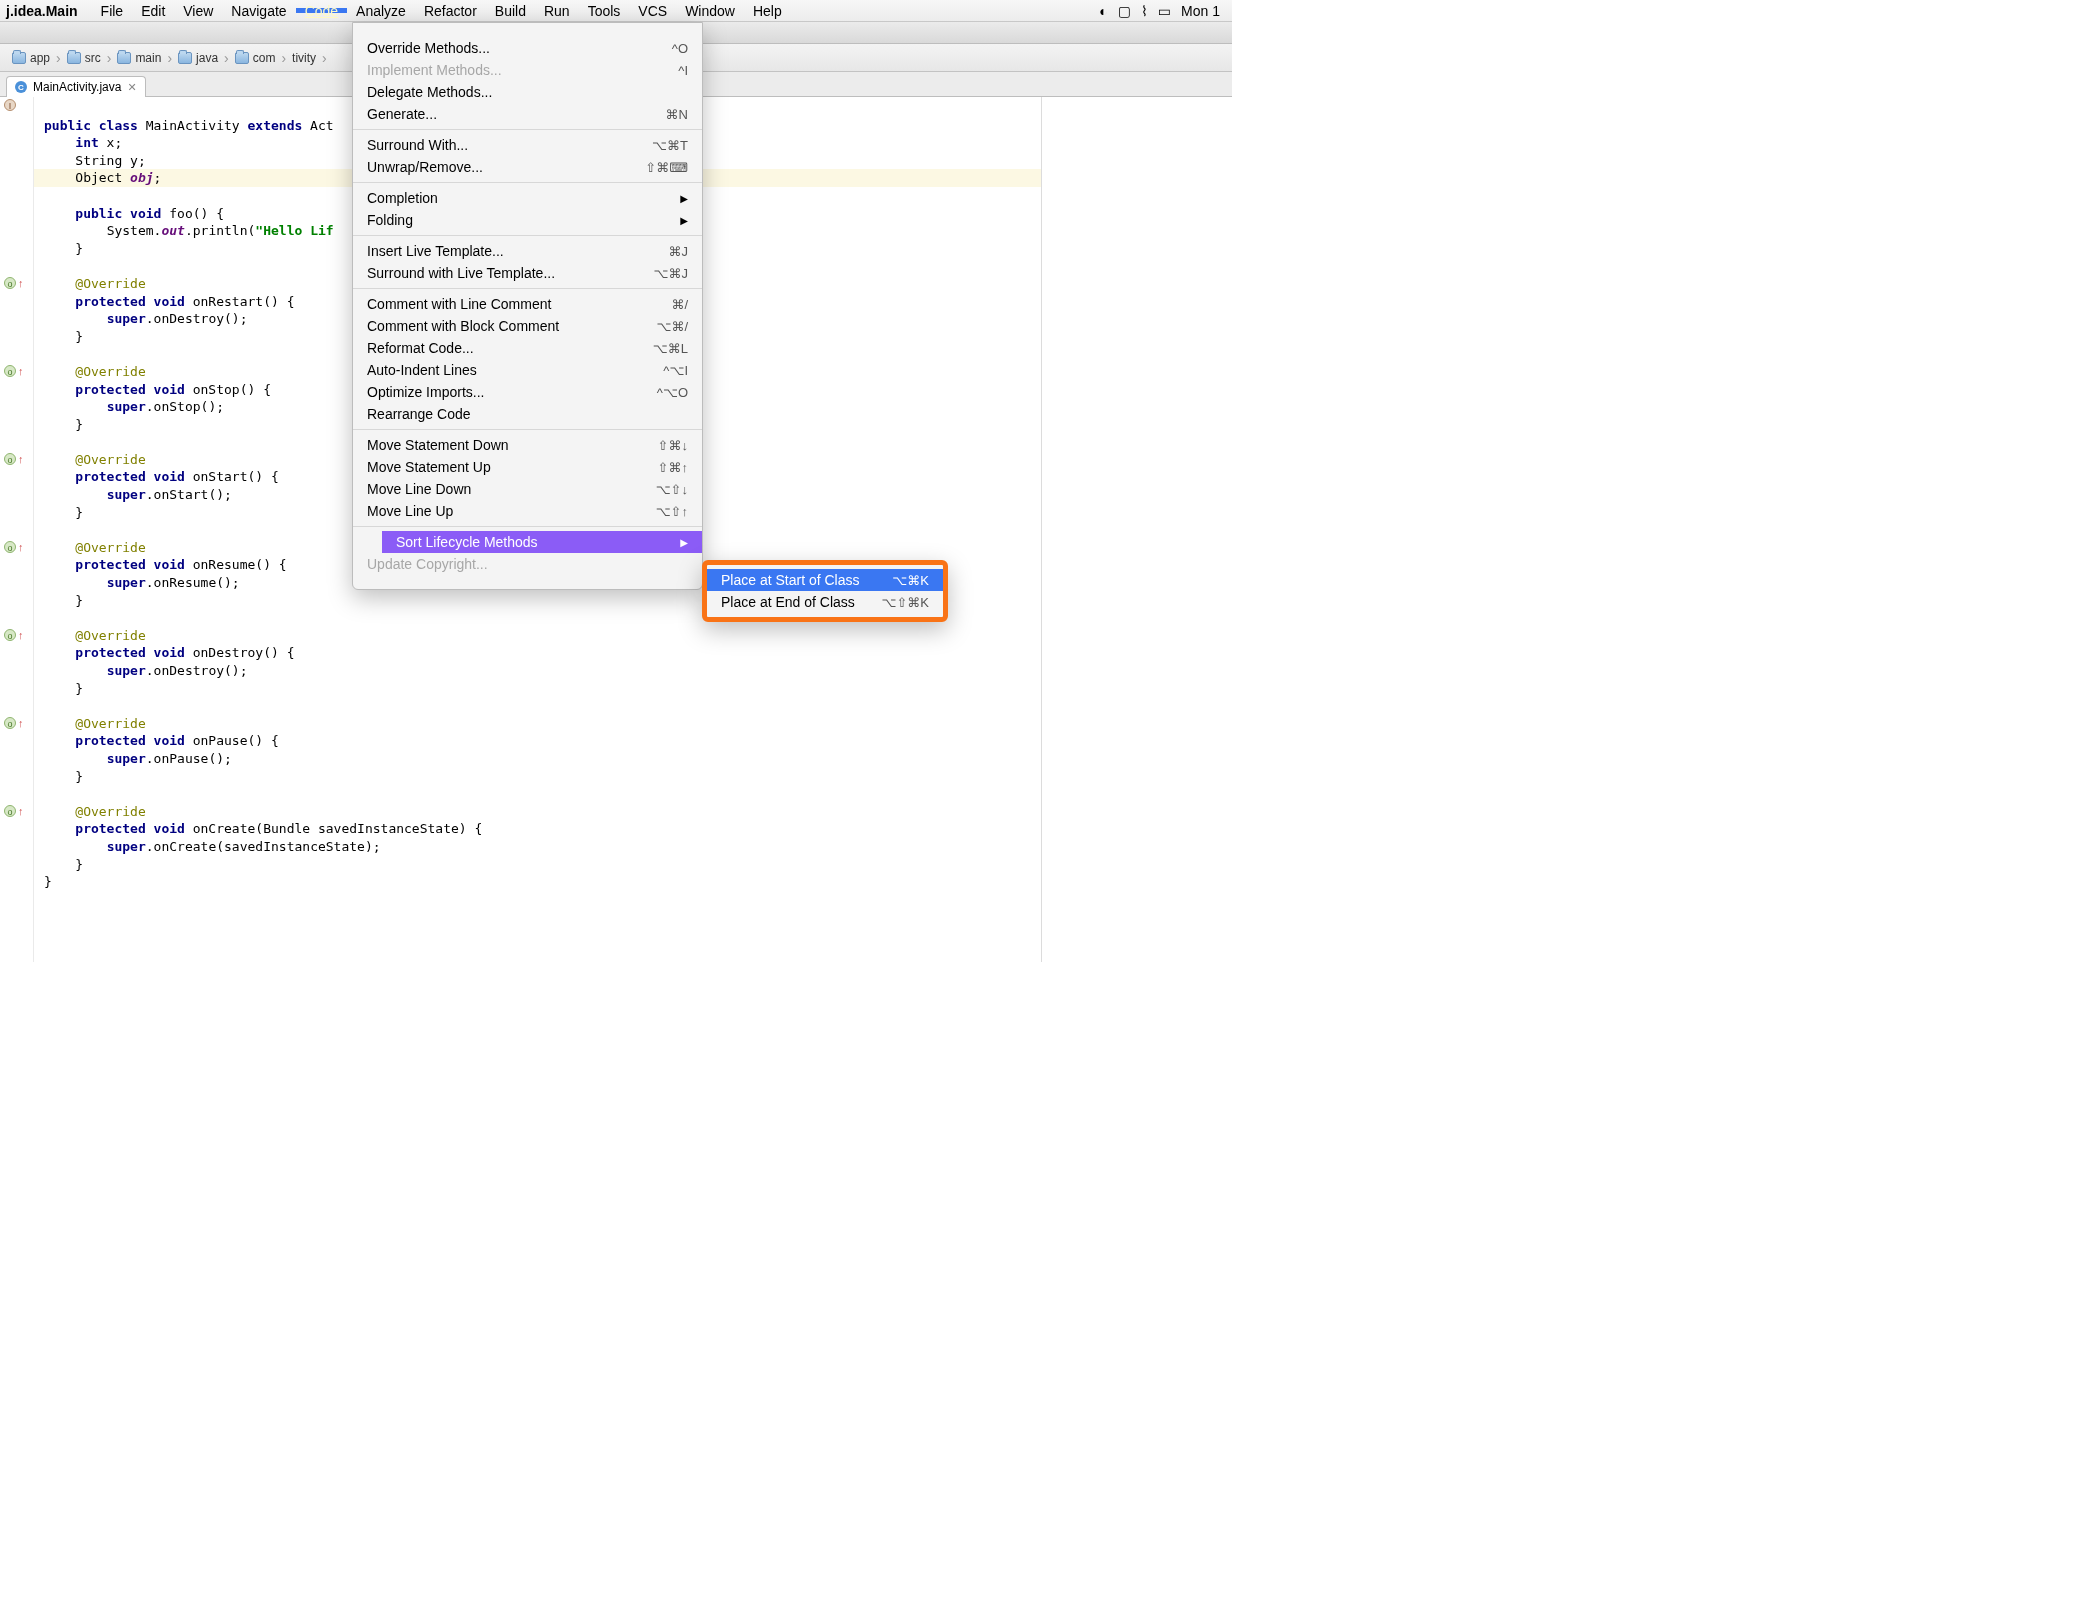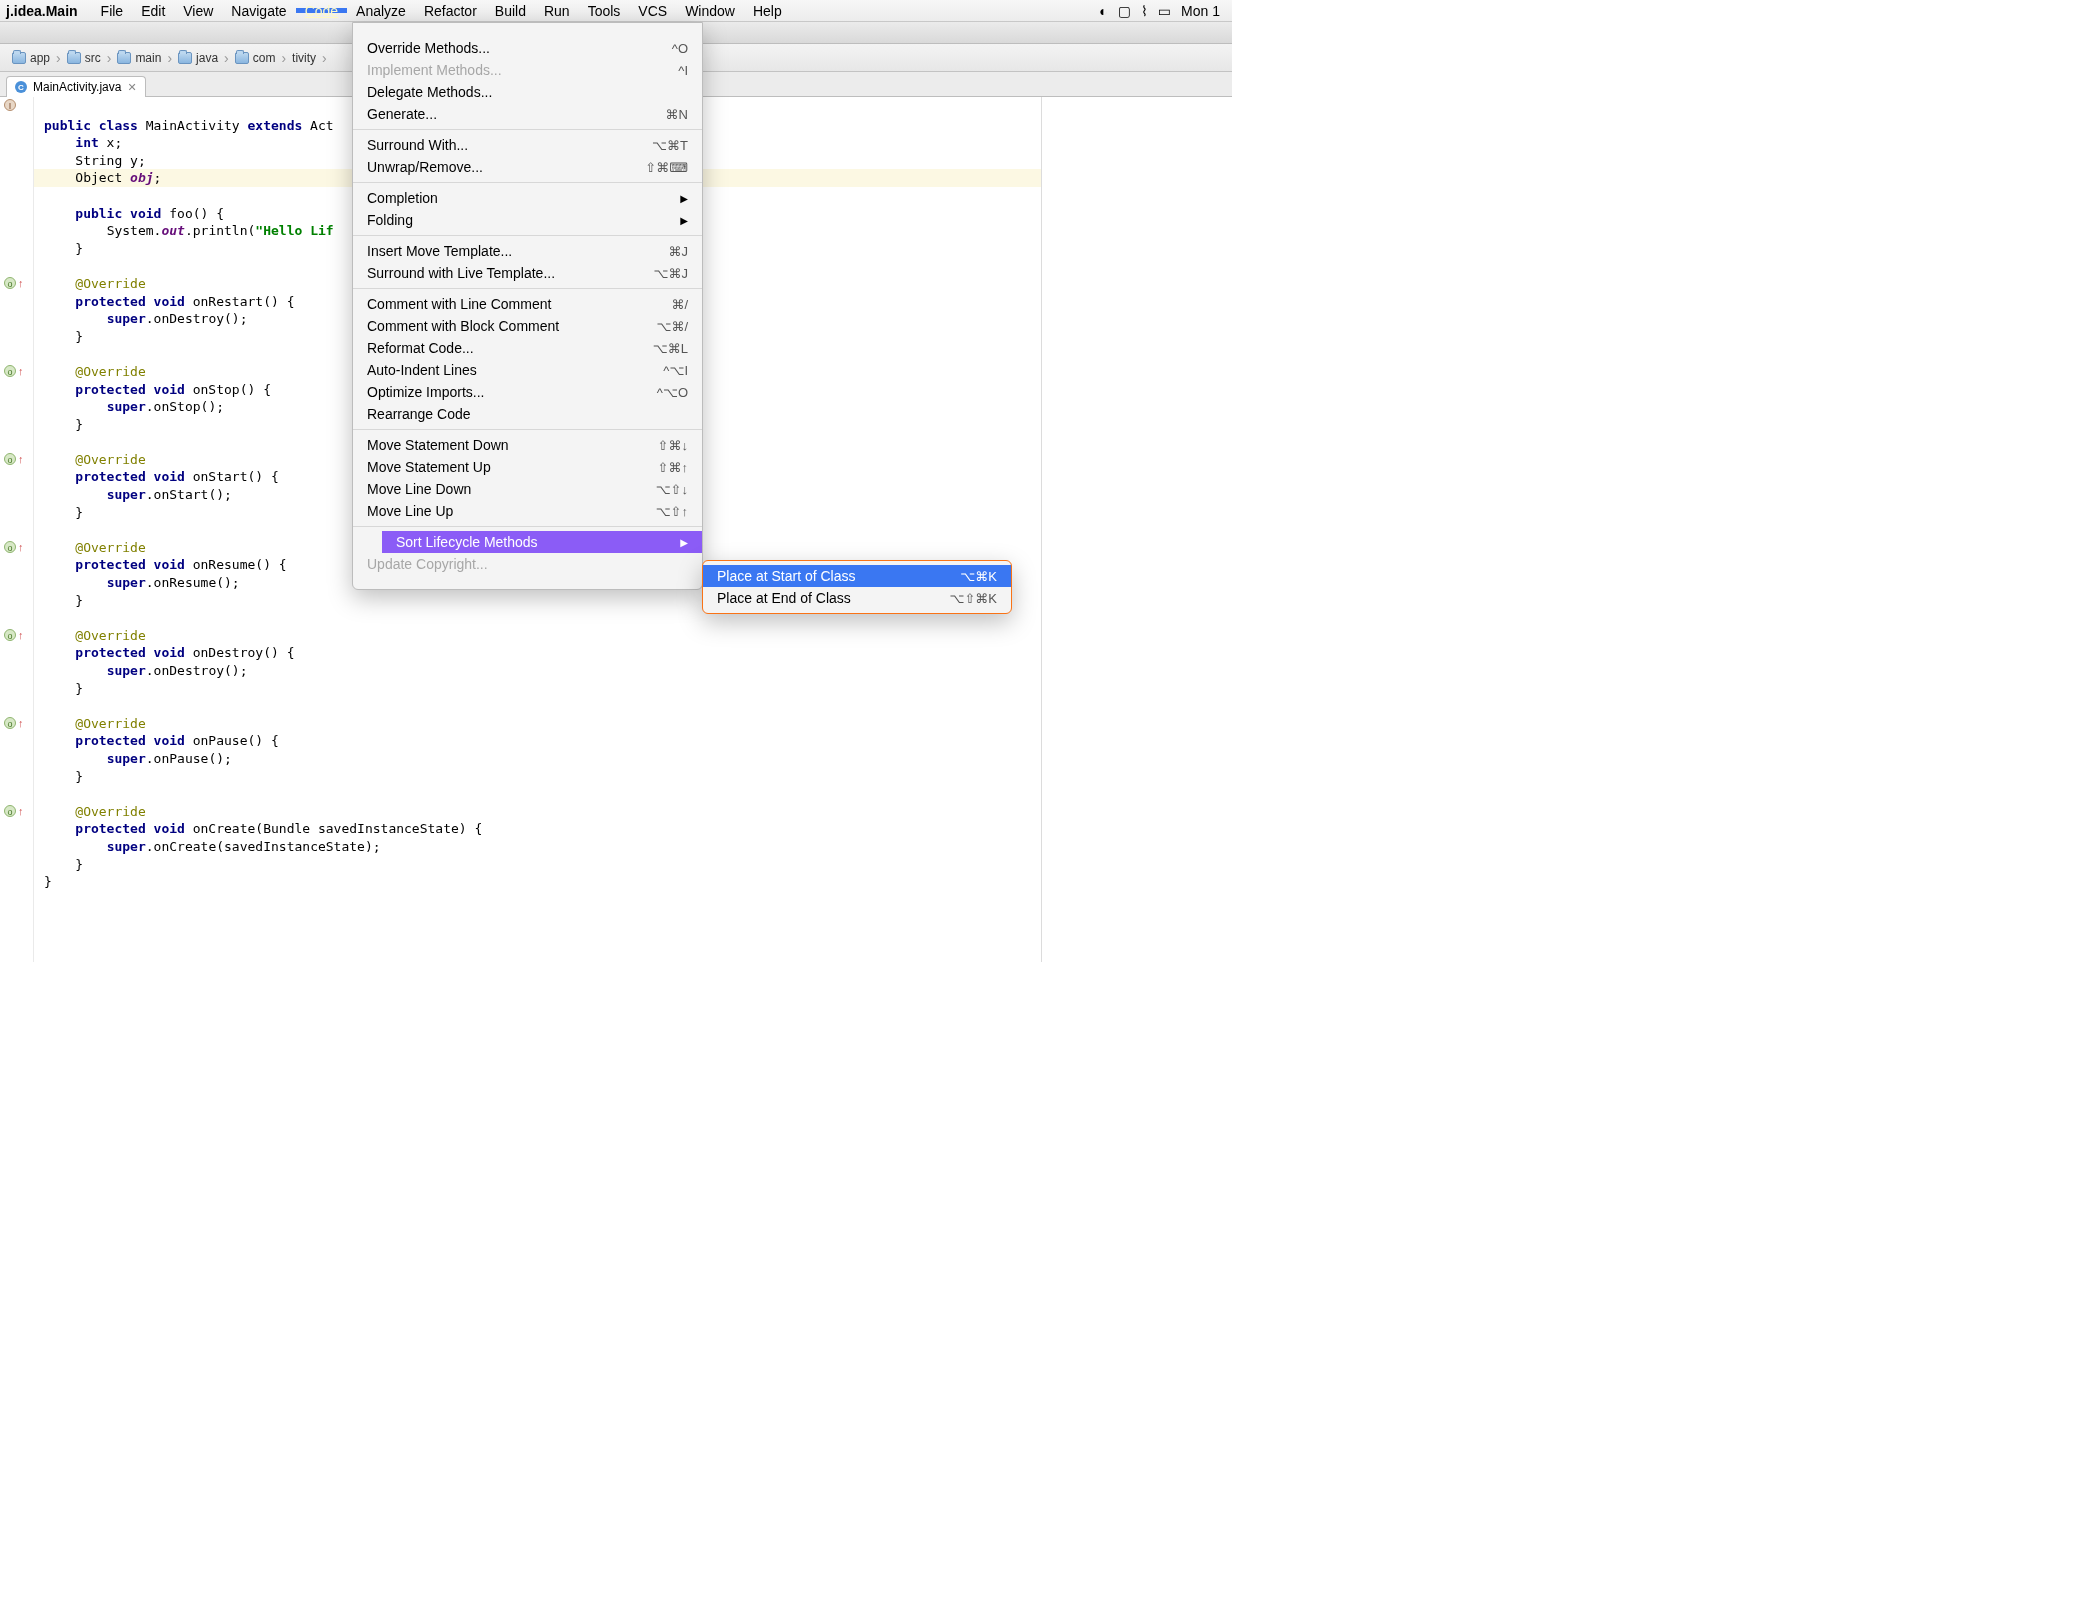--- a/index.html
+++ b/index.html
@@ -170,23 +170,23 @@
   .dropdown .ditem.disabled { color:#a7a7a7; }
   .dropdown .ditem.highlight { background:#8b5cf6;color:#fff;margin-left:29px; }
   .dropdown .sep { height:1px;background:#d7d7d7;margin:4px 0; }
   .ditem .shortcut { color:#555;font-size:13px; }
   .ditem.highlight .shortcut { color:#fff; }
   .ditem .arrow { font-size:10px; }
 
   .submenu {
     position:absolute;
     left: 702px; top: 560px;
-    width: 310px;
+    width: 246px;
     background:#f4f4f4;
-    border:1px solid #f97316;
+    border:5px solid #f97316;
     border-radius:6px;
     box-shadow: 0 8px 24px rgba(0,0,0,.25);
     padding:4px 0;
     font-size:14px;
     z-index:101;
   }
   .submenu .ditem { padding:2px 14px;height:22px;display:flex;justify-content:space-between;align-items:center; }
   .submenu .ditem.highlight { background:#3a77f2;color:#fff; }
 </style>
 </head>
@@ -335,21 +335,21 @@
     <div class="ditem">
       <span>Completion</span>
       <span class="arrow">▶</span>
     </div>
     <div class="ditem">
       <span>Folding</span>
       <span class="arrow">▶</span>
     </div>
     <div class="sep"></div>
     <div class="ditem">
-      <span>Insert Move Template...</span>
+      <span>Insert Live Template...</span>
       <span class="shortcut">⌘J</span>
     </div>
     <div class="ditem">
       <span>Surround with Live Template...</span>
       <span class="shortcut">⌥⌘J</span>
     </div>
     <div class="sep"></div>
     <div class="ditem">
       <span>Comment with Line Comment</span>
       <span class="shortcut">⌘/</span>

